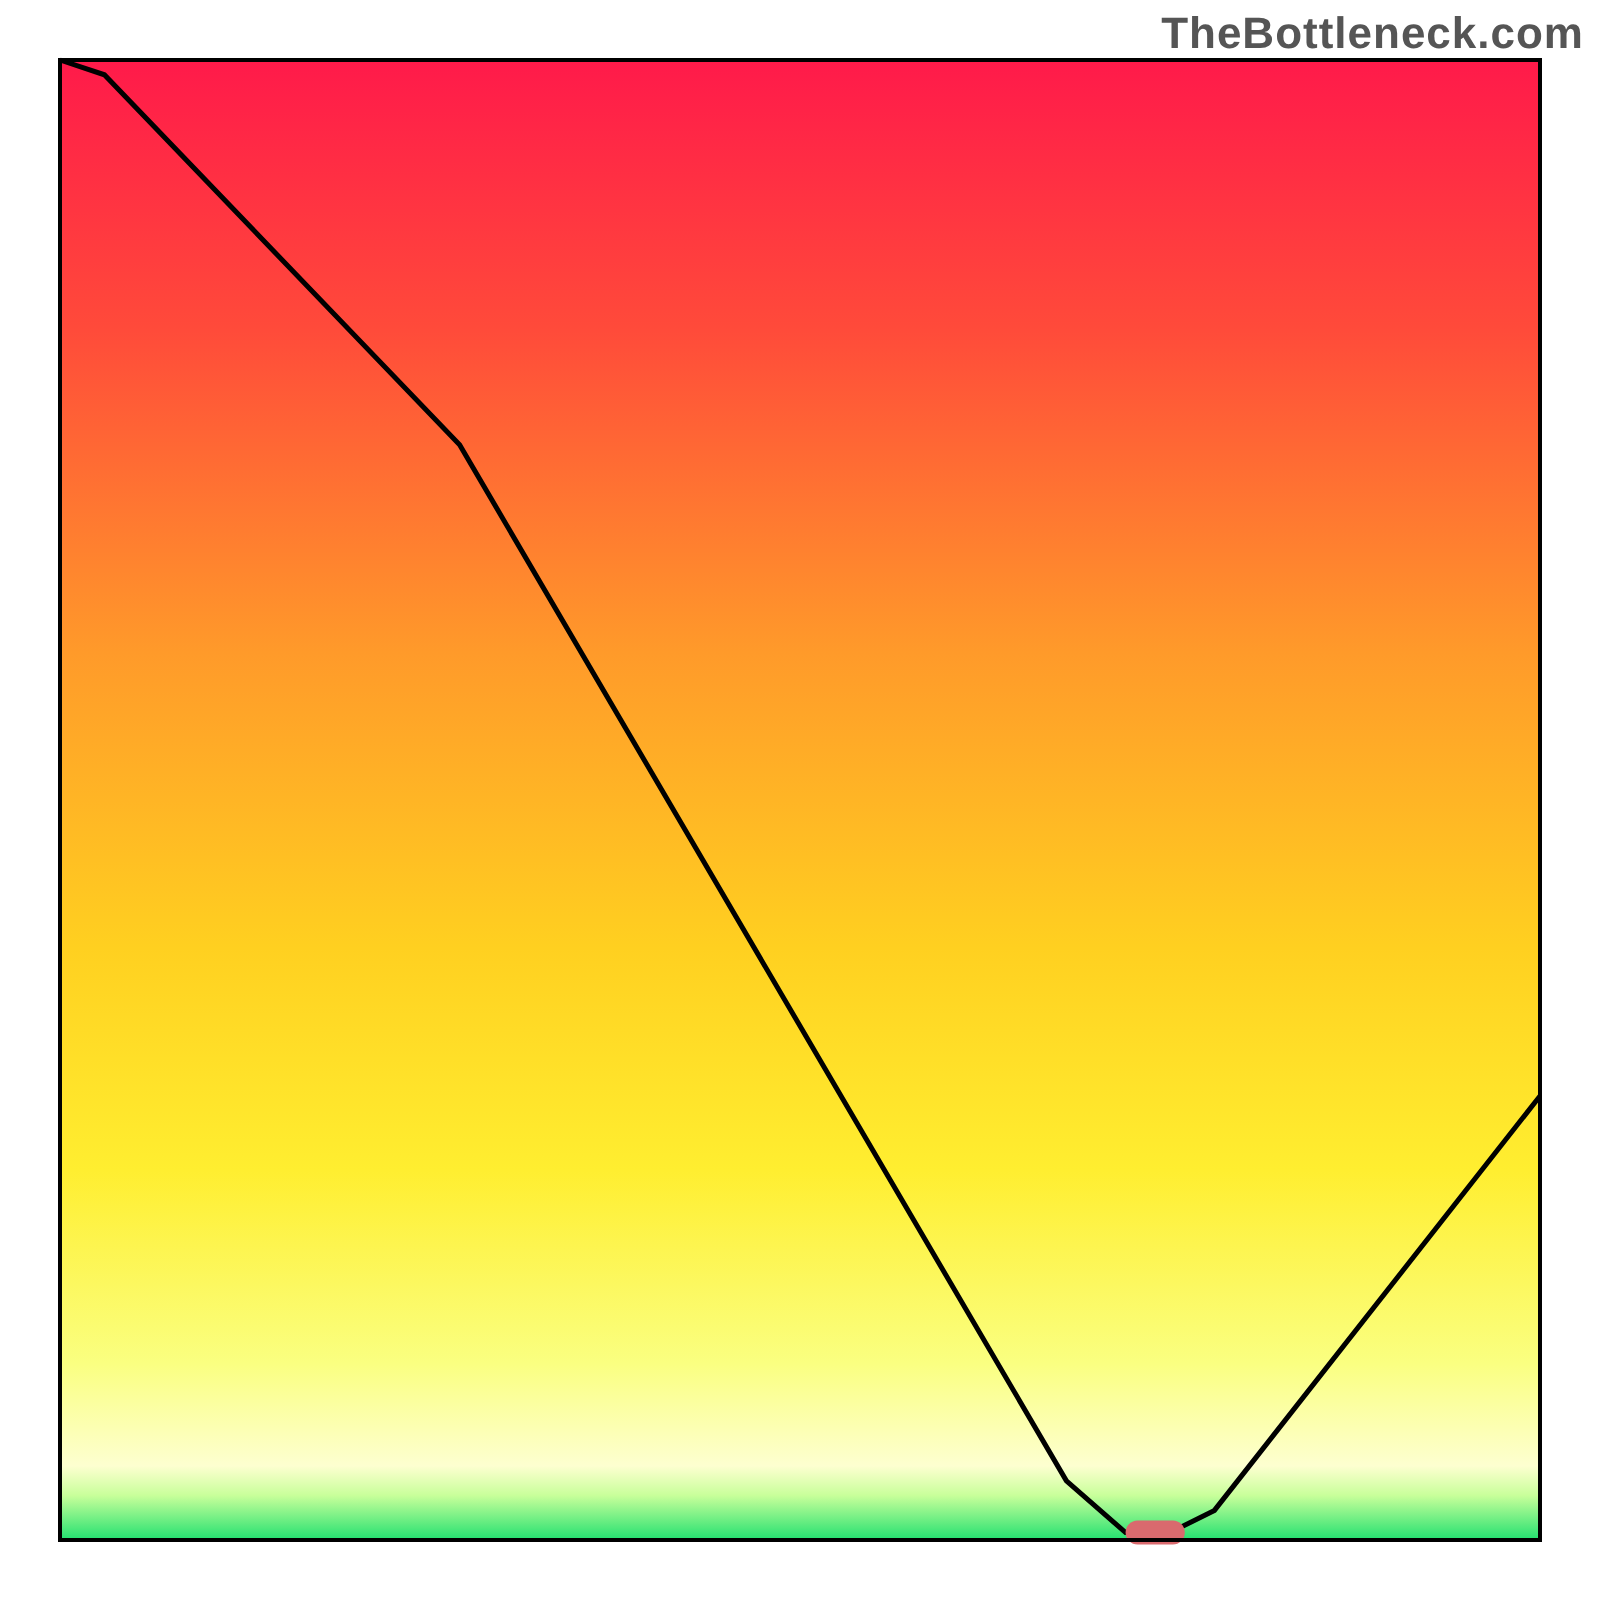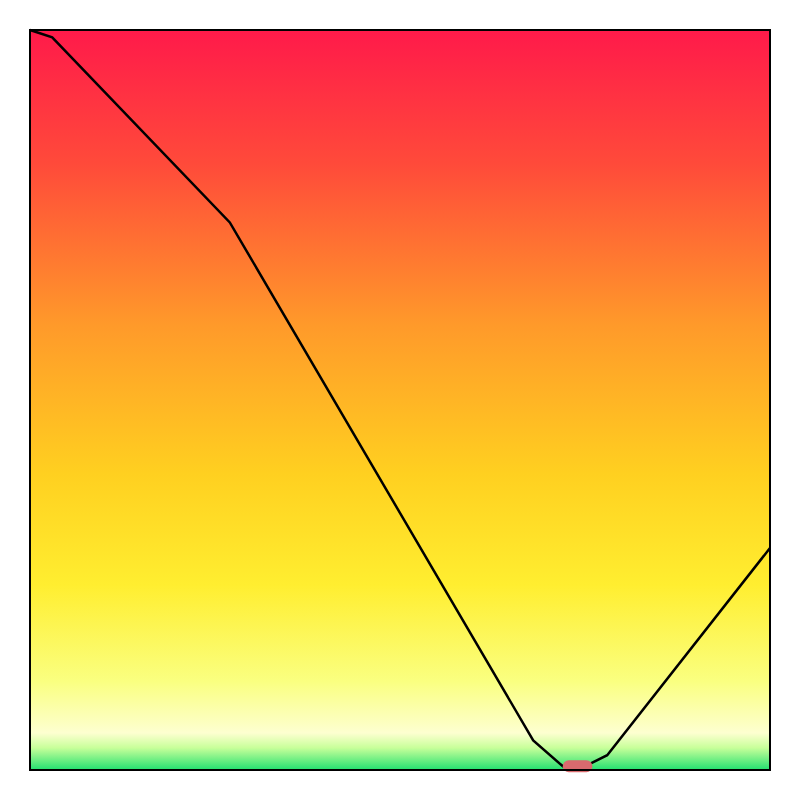--- a/index.html
+++ b/index.html
@@ -24,13 +24,14 @@
           <stop offset="95%" stop-color="#fdffd0"></stop>
           <stop offset="97%" stop-color="#c8ff9a"></stop>
           <stop offset="100%" stop-color="#22e070"></stop>
         </linearGradient>
     </defs>
     <rect id="plot-bg" fill="url(#bg-grad)" x="30" y="30" width="740" height="740"></rect>
     <path id="curve" fill="none" stroke="#000" stroke-width="2.5" d="M30.0 30.0 L52.2 37.4 L229.8 222.4 L533.2 740.4 L562.8 766.3 L585.0 766.3 L607.2 755.2 L770.0 548.0 "></path>
     <rect id="marker" rx="6" ry="6" height="12" x="562.8" width="29.600000000000023" y="760.3" fill="#d96a6e"></rect>
     <rect id="frame" fill="none" stroke="#000" stroke-width="2" x="30" y="30" width="740" height="740"></rect>
   </svg>
+  <div class="watermark">TheBottleneck.com</div>
 </div>
 
 </body></html>

